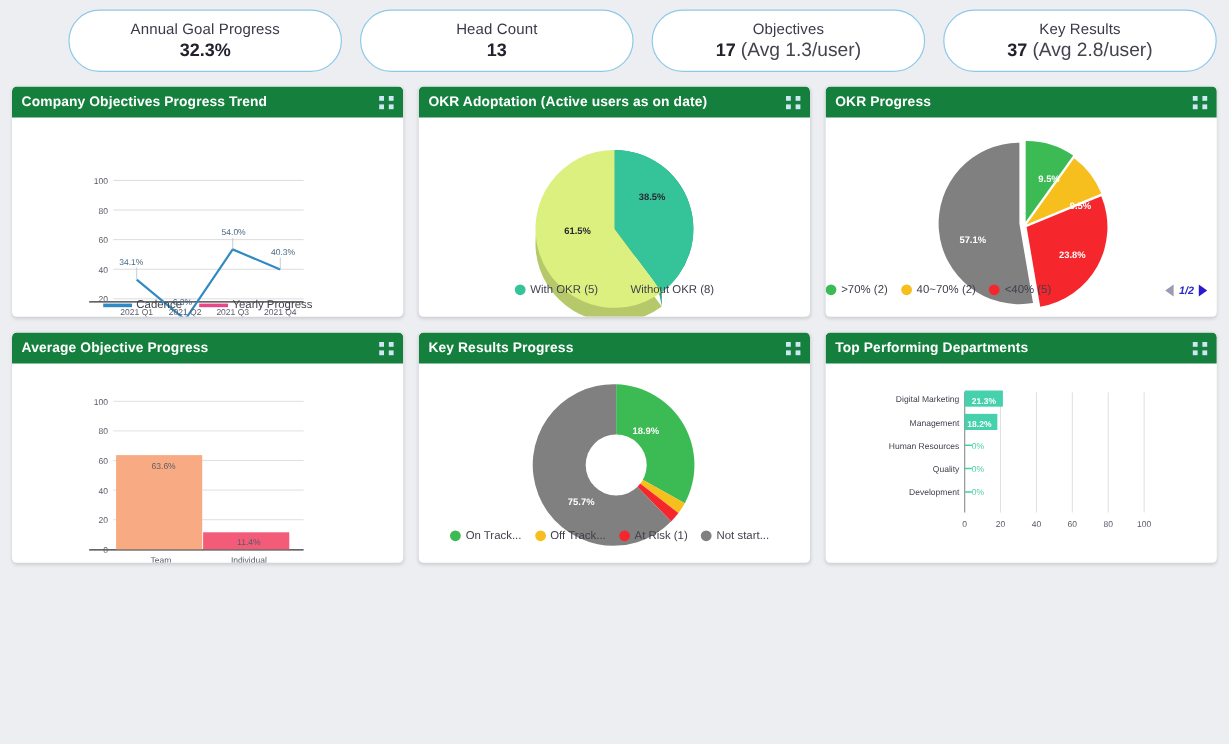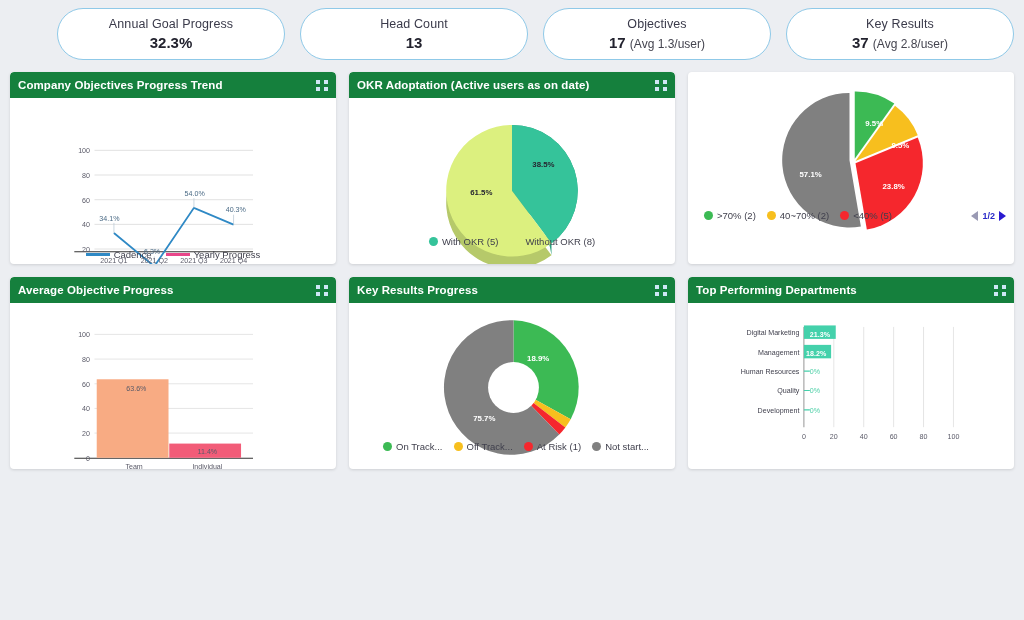--- a/index.html
+++ b/index.html
@@ -11,21 +11,21 @@
   }
   .kpi-row { display: flex; gap: 15px; padding: 8px 10px 0 10px; margin-left: 47px; }
   .kpi-card {
     flex: 1; height: 52px; background: #ffffff;
     border: 1px solid #8fc9e8; border-radius: 26px;
     display: flex; flex-direction: column;
     align-items: center; justify-content: center;
   }
   .kpi-title { font-size: 12.5px; color: #3a3a4a; letter-spacing: .1px; }
   .kpi-value { font-size: 15px; font-weight: bold; color: #22222e; margin-top: 3px; }
-  .kpi-value .sub { font-size: 12px; font-weight: normal; color: #44444f; }
+  .kpi-value .sub { font-size: 16px; font-weight: normal; color: #44444f; }
 
   .grid { display: grid; grid-template-columns: repeat(3, 1fr); gap: 13px; padding: 12px 10px 10px 10px; }
   .panel { background: #ffffff; border-radius: 4px; box-shadow: 0 1px 3px rgba(0,0,0,.13); overflow: hidden; }
   .panel-head {
     height: 26px; background: #15803d; border-radius: 4px 4px 0 0;
     display: flex; align-items: center; justify-content: space-between;
     padding: 0 8px;
   }
   .panel-title { color: #fff; font-size: 11.5px; font-weight: bold; letter-spacing: .1px; white-space: nowrap; }
   .expand-icon { width: 12px; height: 11px; position: relative; cursor: pointer; flex: 0 0 auto; }
@@ -40,25 +40,25 @@
   .dp-label { font-size: 9.5px; fill: #4a6a85; text-anchor: middle; font-family: "Liberation Sans", sans-serif; }
   .axis-title { font-size: 9.5px; fill: #5a5a68; text-anchor: middle; font-style: italic; font-family: "Liberation Sans", sans-serif; }
   .slice-label { font-size: 10.5px; font-weight: bold; text-anchor: middle; font-family: "Liberation Sans", sans-serif; }
   .bar-label { font-size: 9.5px; fill: #5a5a68; text-anchor: middle; font-family: "Liberation Sans", sans-serif; }
   .hbar-label { font-size: 9.5px; fill: #fff; font-weight: bold; font-family: "Liberation Sans", sans-serif; }
   .hbar-zero { font-size: 9.5px; fill: #4fd0a8; font-family: "Liberation Sans", sans-serif; }
   .dept-name { font-size: 9.5px; fill: #3f3f4c; text-anchor: end; font-family: "Liberation Sans", sans-serif; }
 
   .legend { position: absolute; left: 0; right: 0; bottom: 17px;
     display: flex; align-items: center; justify-content: center; gap: 14px; }
-  .legend.pad { padding-left: 16px; padding-right: 8px; gap: 11px; }
+  .legend.pad { padding-left: 0; padding-right: 8px; gap: 11px; }
   .lg-item { display: flex; align-items: center; gap: 4px; font-size: 9.5px; color: #3f3f4c; white-space: nowrap; }
   .dot { width: 9px; height: 9px; border-radius: 50%; flex: 0 0 auto; }
   .lg-line { width: 24px; height: 3px; flex: 0 0 auto; }
-  .pager { display: flex; align-items: center; gap: 4px; margin-left: auto; }
+  .pager { display: flex; align-items: center; gap: 4px; margin-left: auto; font-style: italic; }
   .pg-txt { font-size: 9px; color: #2a2ac8; font-weight: bold; }
   .tri { width: 0; height: 0; border-top: 5px solid transparent; border-bottom: 5px solid transparent; cursor: pointer; }
   .tri.l { border-right: 7px solid #9a9ab4; }
   .tri.r { border-left: 7px solid #2a1ad0; }
 </style>
 </head>
 <body>
 
 <div class="kpi-row">
   <div class="kpi-card">
@@ -185,20 +185,29 @@
         </span>
         <span class="lg-item">
           <span class="dot" style="background:#dcf07f"></span>
           <span>Without OKR (8)</span>
         </span>
       </div>
     </div>
   </div>
 
   <div class="panel">
+    <div class="panel-head">
+      <span class="panel-title">OKR Progress</span>
+      <span class="expand-icon">
+          <i></i>
+          <i></i>
+          <i></i>
+          <i></i>
+        </span>
+    </div>
     <div class="panel-body">
       <svg class="chart-svg" viewBox="0 0 330 222">
         <g>
           <path d="M 167 118 L 167 28 A 90 90 0 0 1 219.9 44.2 Z" fill="#3cba54" transform="translate(3,-2)"></path>
           <path d="M 167 118 L 219.9 44.2 A 90 90 0 0 1 250.3 83.6 Z" fill="#f7bf1e" transform="translate(4,1)"></path>
           <path d="M 167 118 L 250.3 83.6 A 90 90 0 0 1 182.2 206.7 Z" fill="#f5272d" transform="translate(4,4)"></path>
           <path d="M 167 118 L 182.2 206.7 A 90 90 0 1 1 167 28 Z" fill="#808080" transform="translate(-4,0)"></path>
         </g>
         <text class="slice-label" x="196" y="72" fill="#ffffff">9.5%</text>
         <text class="slice-label" x="231" y="102" fill="#ffffff">9.5%</text>

